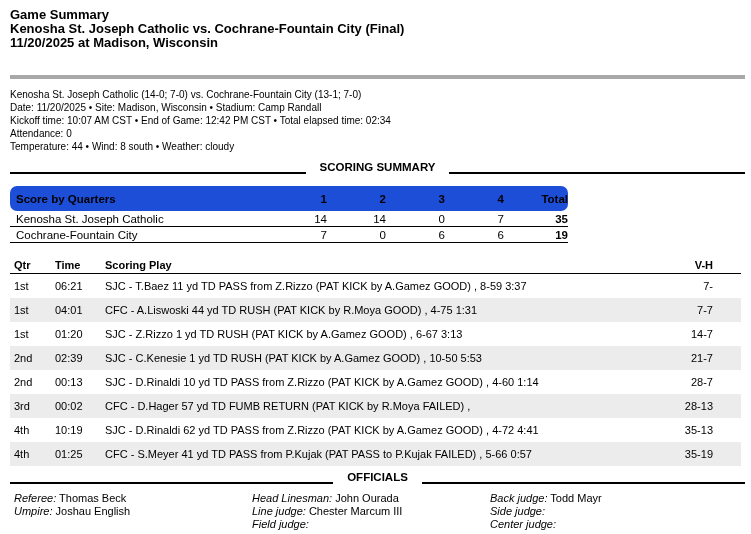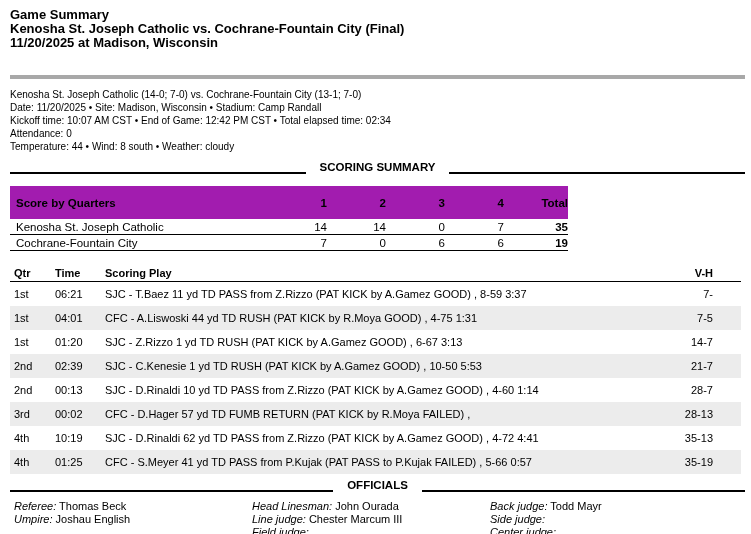--- a/index.html
+++ b/index.html
@@ -21,21 +21,21 @@
   
   .rule-title { display: flex; align-items: flex-end; width: 735px; }
   .rule-title .rule { flex: 1; border-bottom: 2px solid #000; height: 1px; }
   .rule-title .rule-label { padding: 0 14px 0 14px; font-size: 11.5px; font-weight: bold; line-height: 13px; }
 
   .sect-scoring { margin-top: 8px; }
 
   
   .quarters-table { margin-top: 12px; width: 558px; font-size: 11.5px; }
   .q-row { display: flex; align-items: center; height: 16px; }
-  .q-row.q-head { height: 33px; background: #a21caf; font-weight: bold; }
+  .q-row.q-head { height: 25px; background: #1d4ed8; font-weight: bold; border-radius: 7px; }
   .q-row.q-line { border-bottom: 1px solid #000; }
   .q-team { flex: 1; padding-left: 6px; text-align: left; white-space: nowrap; }
   .q-cell { width: 59px; text-align: right; }
   .q-total { width: 64px; text-align: right; }
   .q-row .q-total { font-weight: bold; }
 
   
   .plays-table { margin-top: 13px; width: 731px; font-size: 11px; }
   .p-row { display: flex; align-items: center; height: 24px; }
   .p-head { font-weight: bold; height: 18px; border-bottom: 1.5px solid #000; }
@@ -116,21 +116,21 @@
     <div class="p-row">
       <div class="p-qtr">1st</div>
       <div class="p-time">06:21</div>
       <div class="p-play">SJC - T.Baez 11 yd TD PASS from Z.Rizzo (PAT KICK by A.Gamez GOOD) , 8-59 3:37</div>
       <div class="p-vh">7-</div>
     </div>
     <div class="p-row alt">
       <div class="p-qtr">1st</div>
       <div class="p-time">04:01</div>
       <div class="p-play">CFC - A.Liswoski 44 yd TD RUSH (PAT KICK by R.Moya GOOD) , 4-75 1:31</div>
-      <div class="p-vh">7-5</div>
+      <div class="p-vh">7-7</div>
     </div>
     <div class="p-row">
       <div class="p-qtr">1st</div>
       <div class="p-time">01:20</div>
       <div class="p-play">SJC - Z.Rizzo 1 yd TD RUSH (PAT KICK by A.Gamez GOOD) , 6-67 3:13</div>
       <div class="p-vh">14-7</div>
     </div>
     <div class="p-row alt">
       <div class="p-qtr">2nd</div>
       <div class="p-time">02:39</div>

